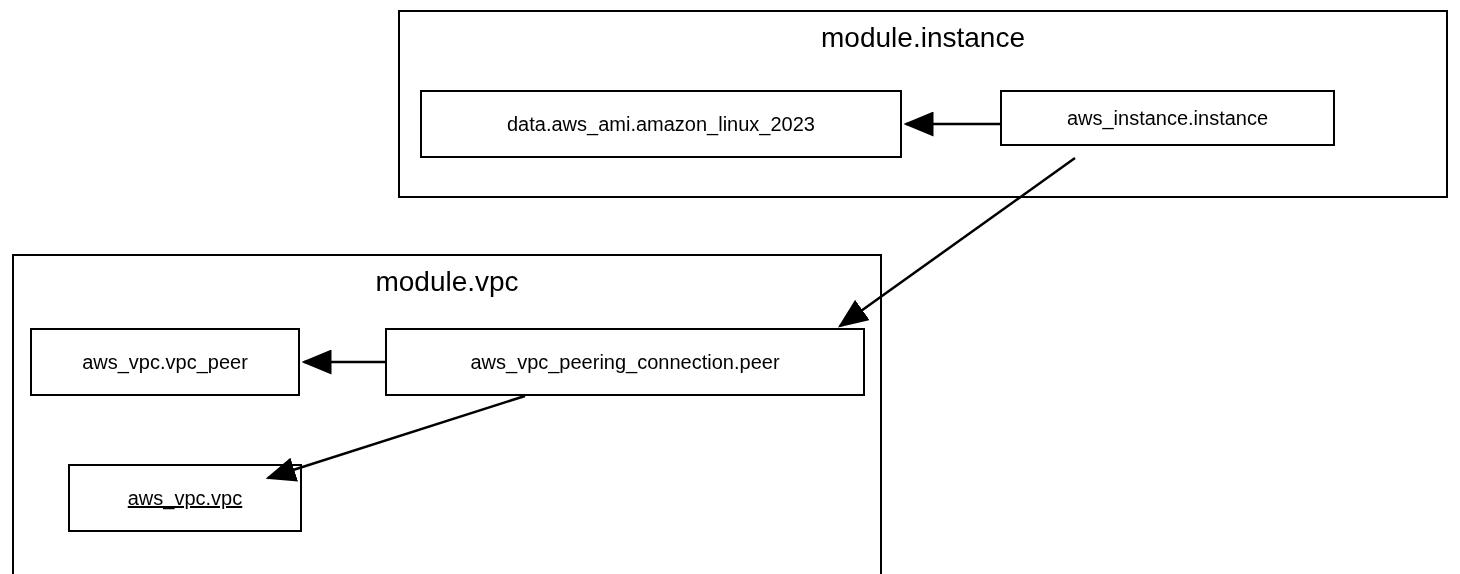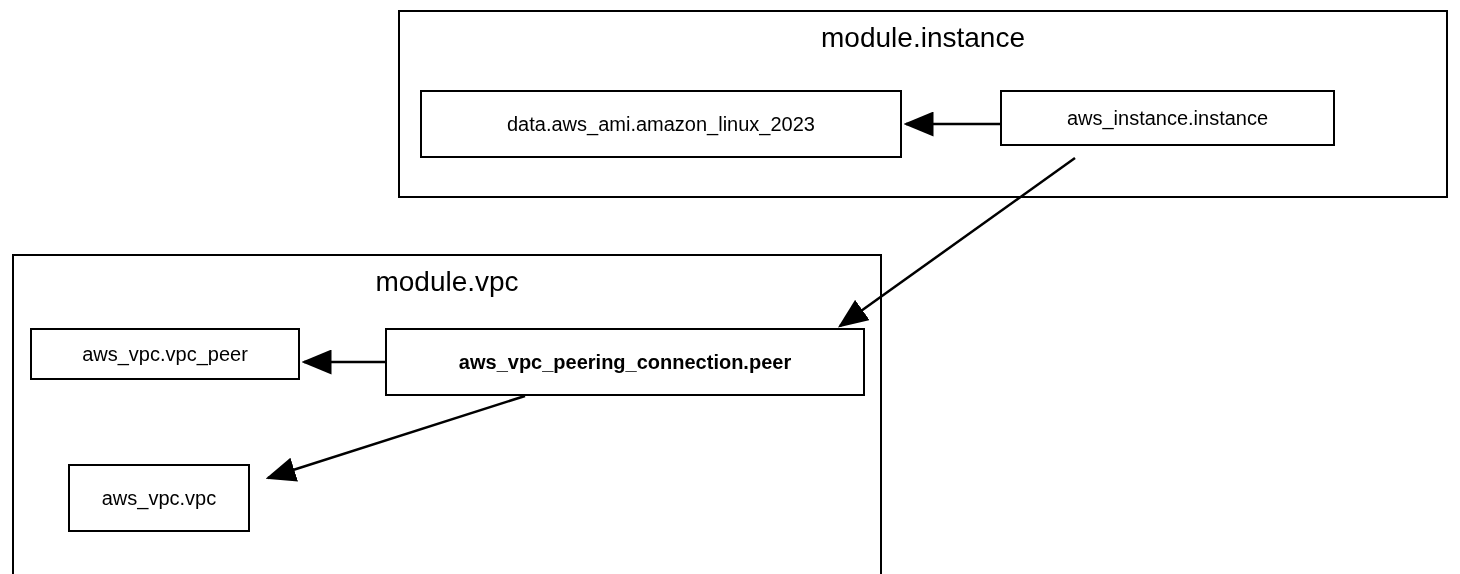--- a/index.html
+++ b/index.html
@@ -55,29 +55,29 @@
 </div>
 
 <div class="resource-box" style="left:1000px; top:90px; width:335px; height:56px;">
   <span>aws_instance.instance</span>
 </div>
 
 <div class="module-box" style="left:12px; top:230px; width:870px; height:332px;margin-top:24px;">
   <div class="module-title">module.vpc</div>
 </div>
 
-<div class="resource-box" style="left:30px; top:328px; width:270px; height:52px;">
+<div class="resource-box" style="left:30px; top:328px; width:270px; height:68px;">
   <span>aws_vpc.vpc_peer</span>
 </div>
 
-<div class="resource-box" style="left:385px; top:328px; width:480px; height:68px;font-weight:bold;">
+<div class="resource-box" style="left:385px; top:328px; width:480px; height:68px;">
   <span>aws_vpc_peering_connection.peer</span>
 </div>
 
-<div class="resource-box" style="left:68px; top:464px; width:182px; height:68px;">
+<div class="resource-box" style="left:68px; top:464px; width:234px; height:68px;text-decoration:underline;">
   <span>aws_vpc.vpc</span>
 </div>
 
 <svg class="arrows">
   <defs>
     <marker id="arrowhead" markerWidth="12" markerHeight="10" refX="11" refY="5" orient="auto">
       <polygon points="0 0, 12 5, 0 10" fill="black"></polygon>
     </marker>
   </defs>
 

